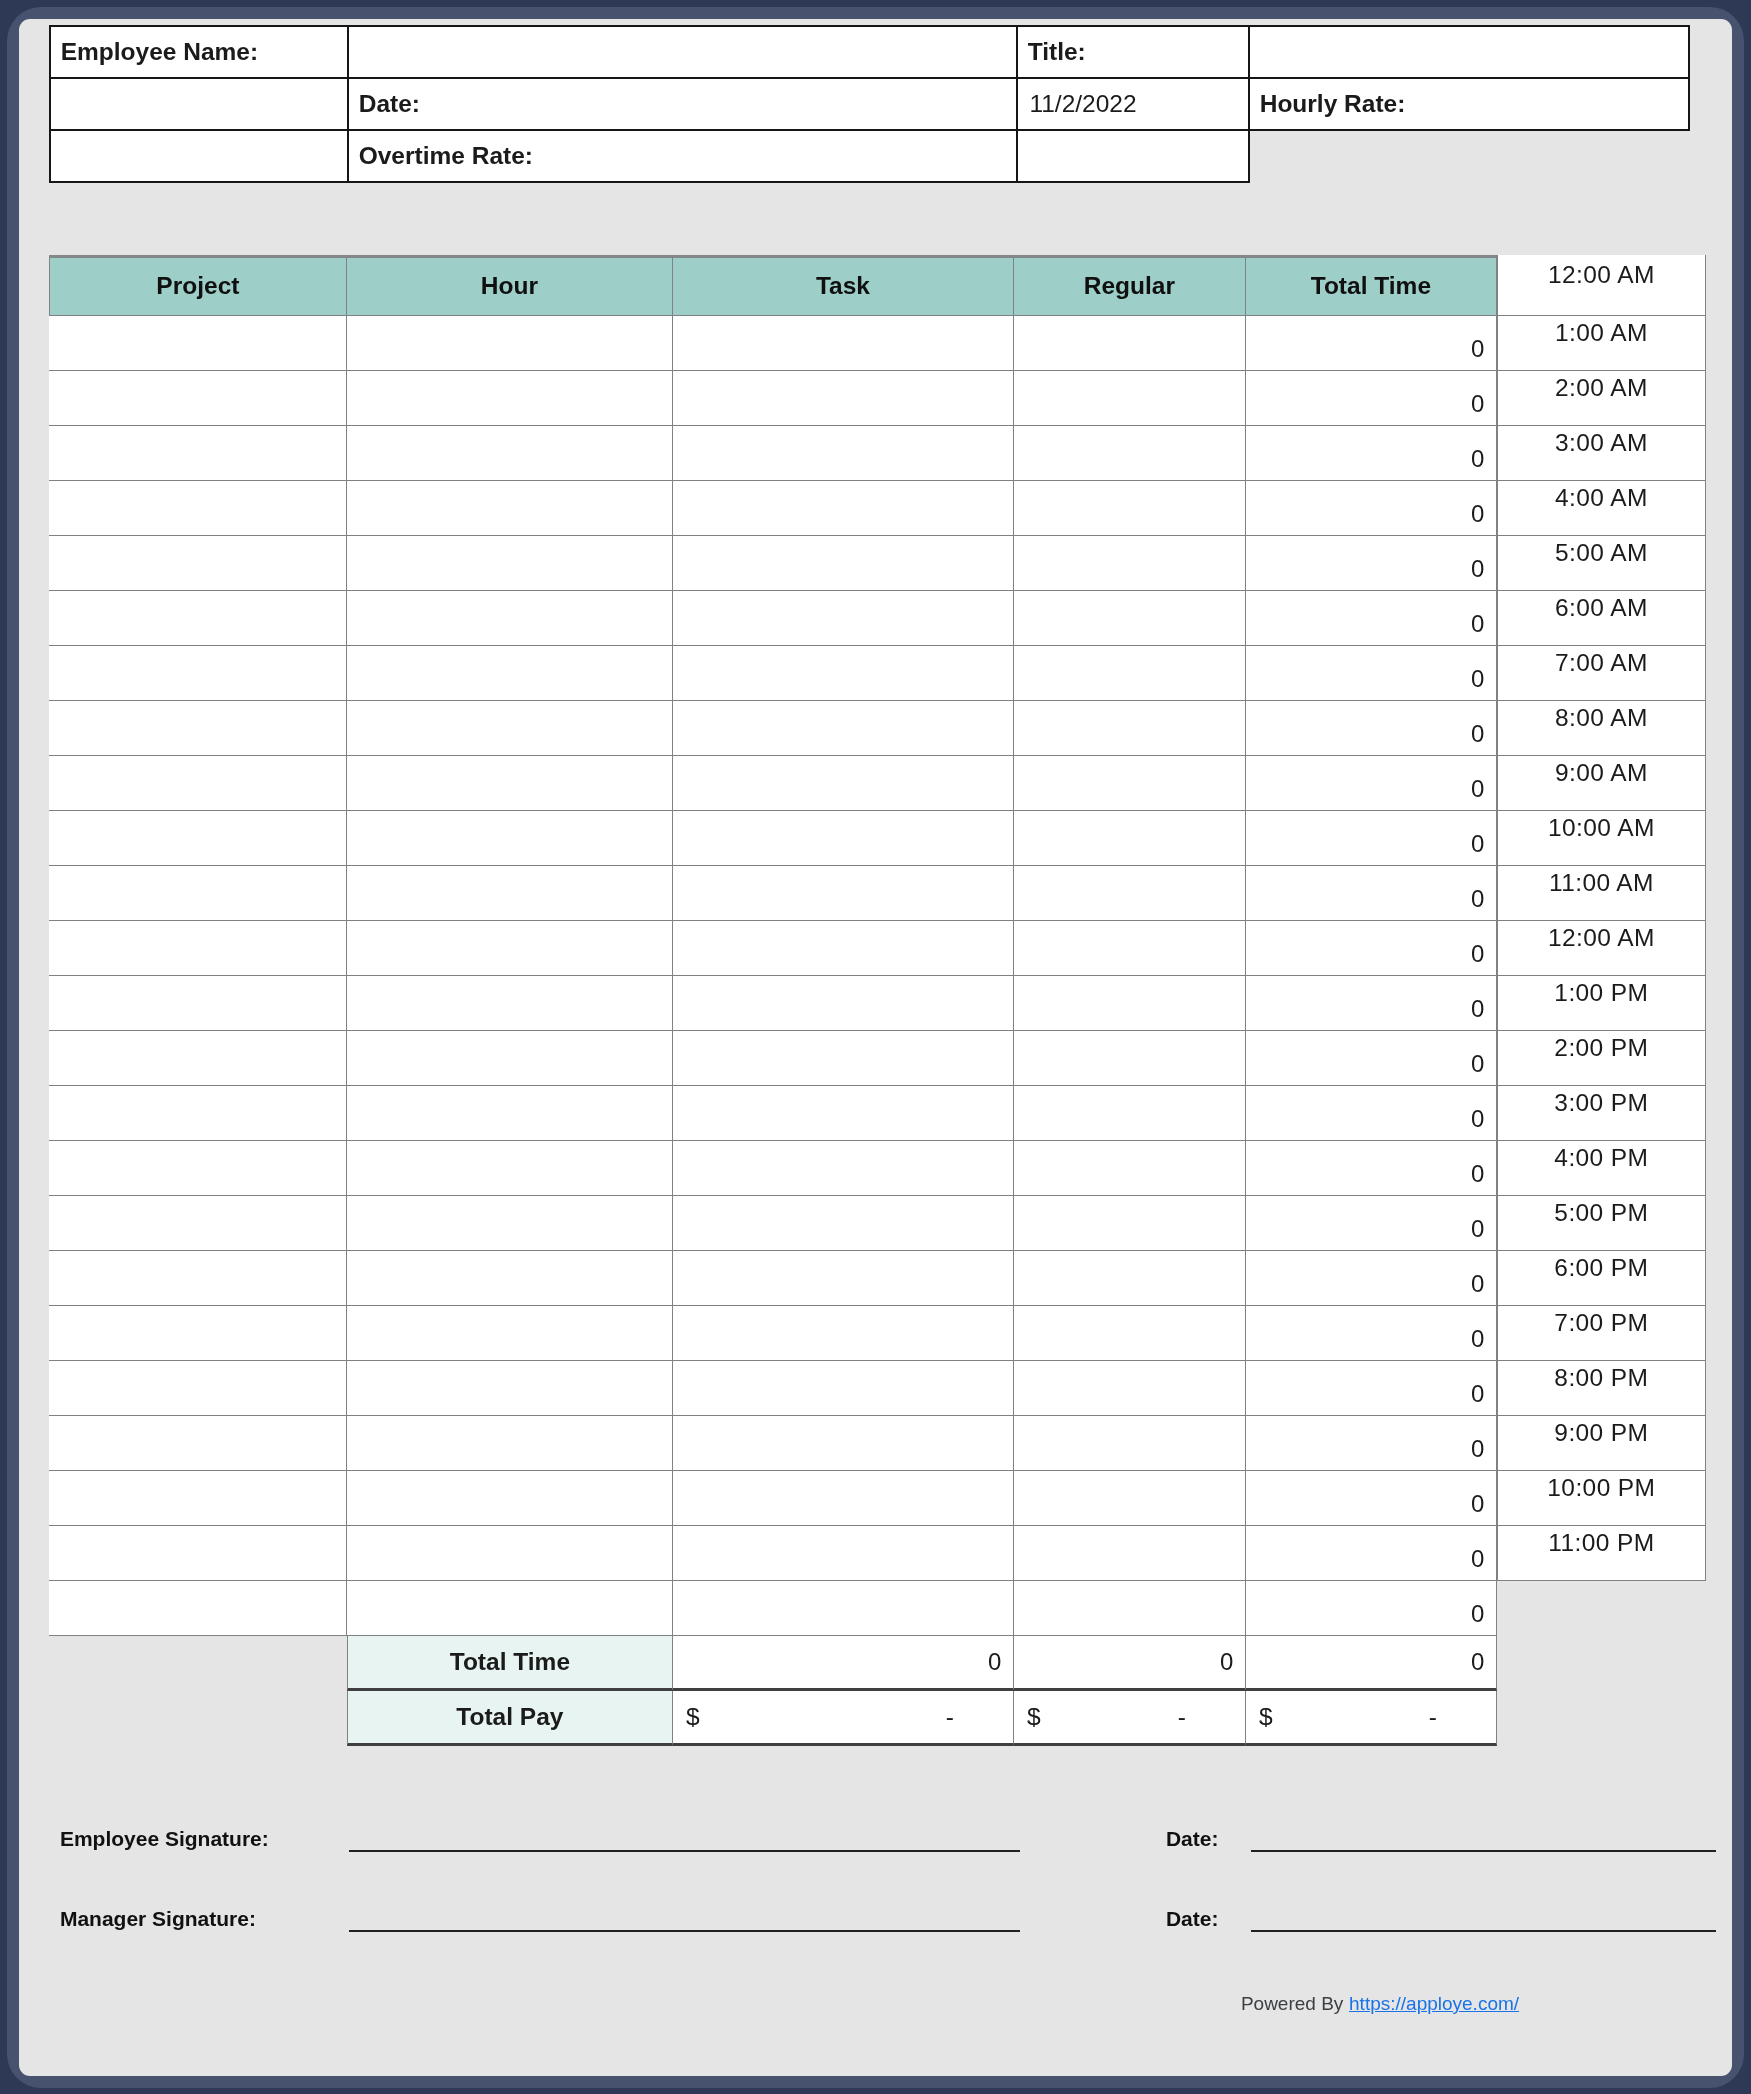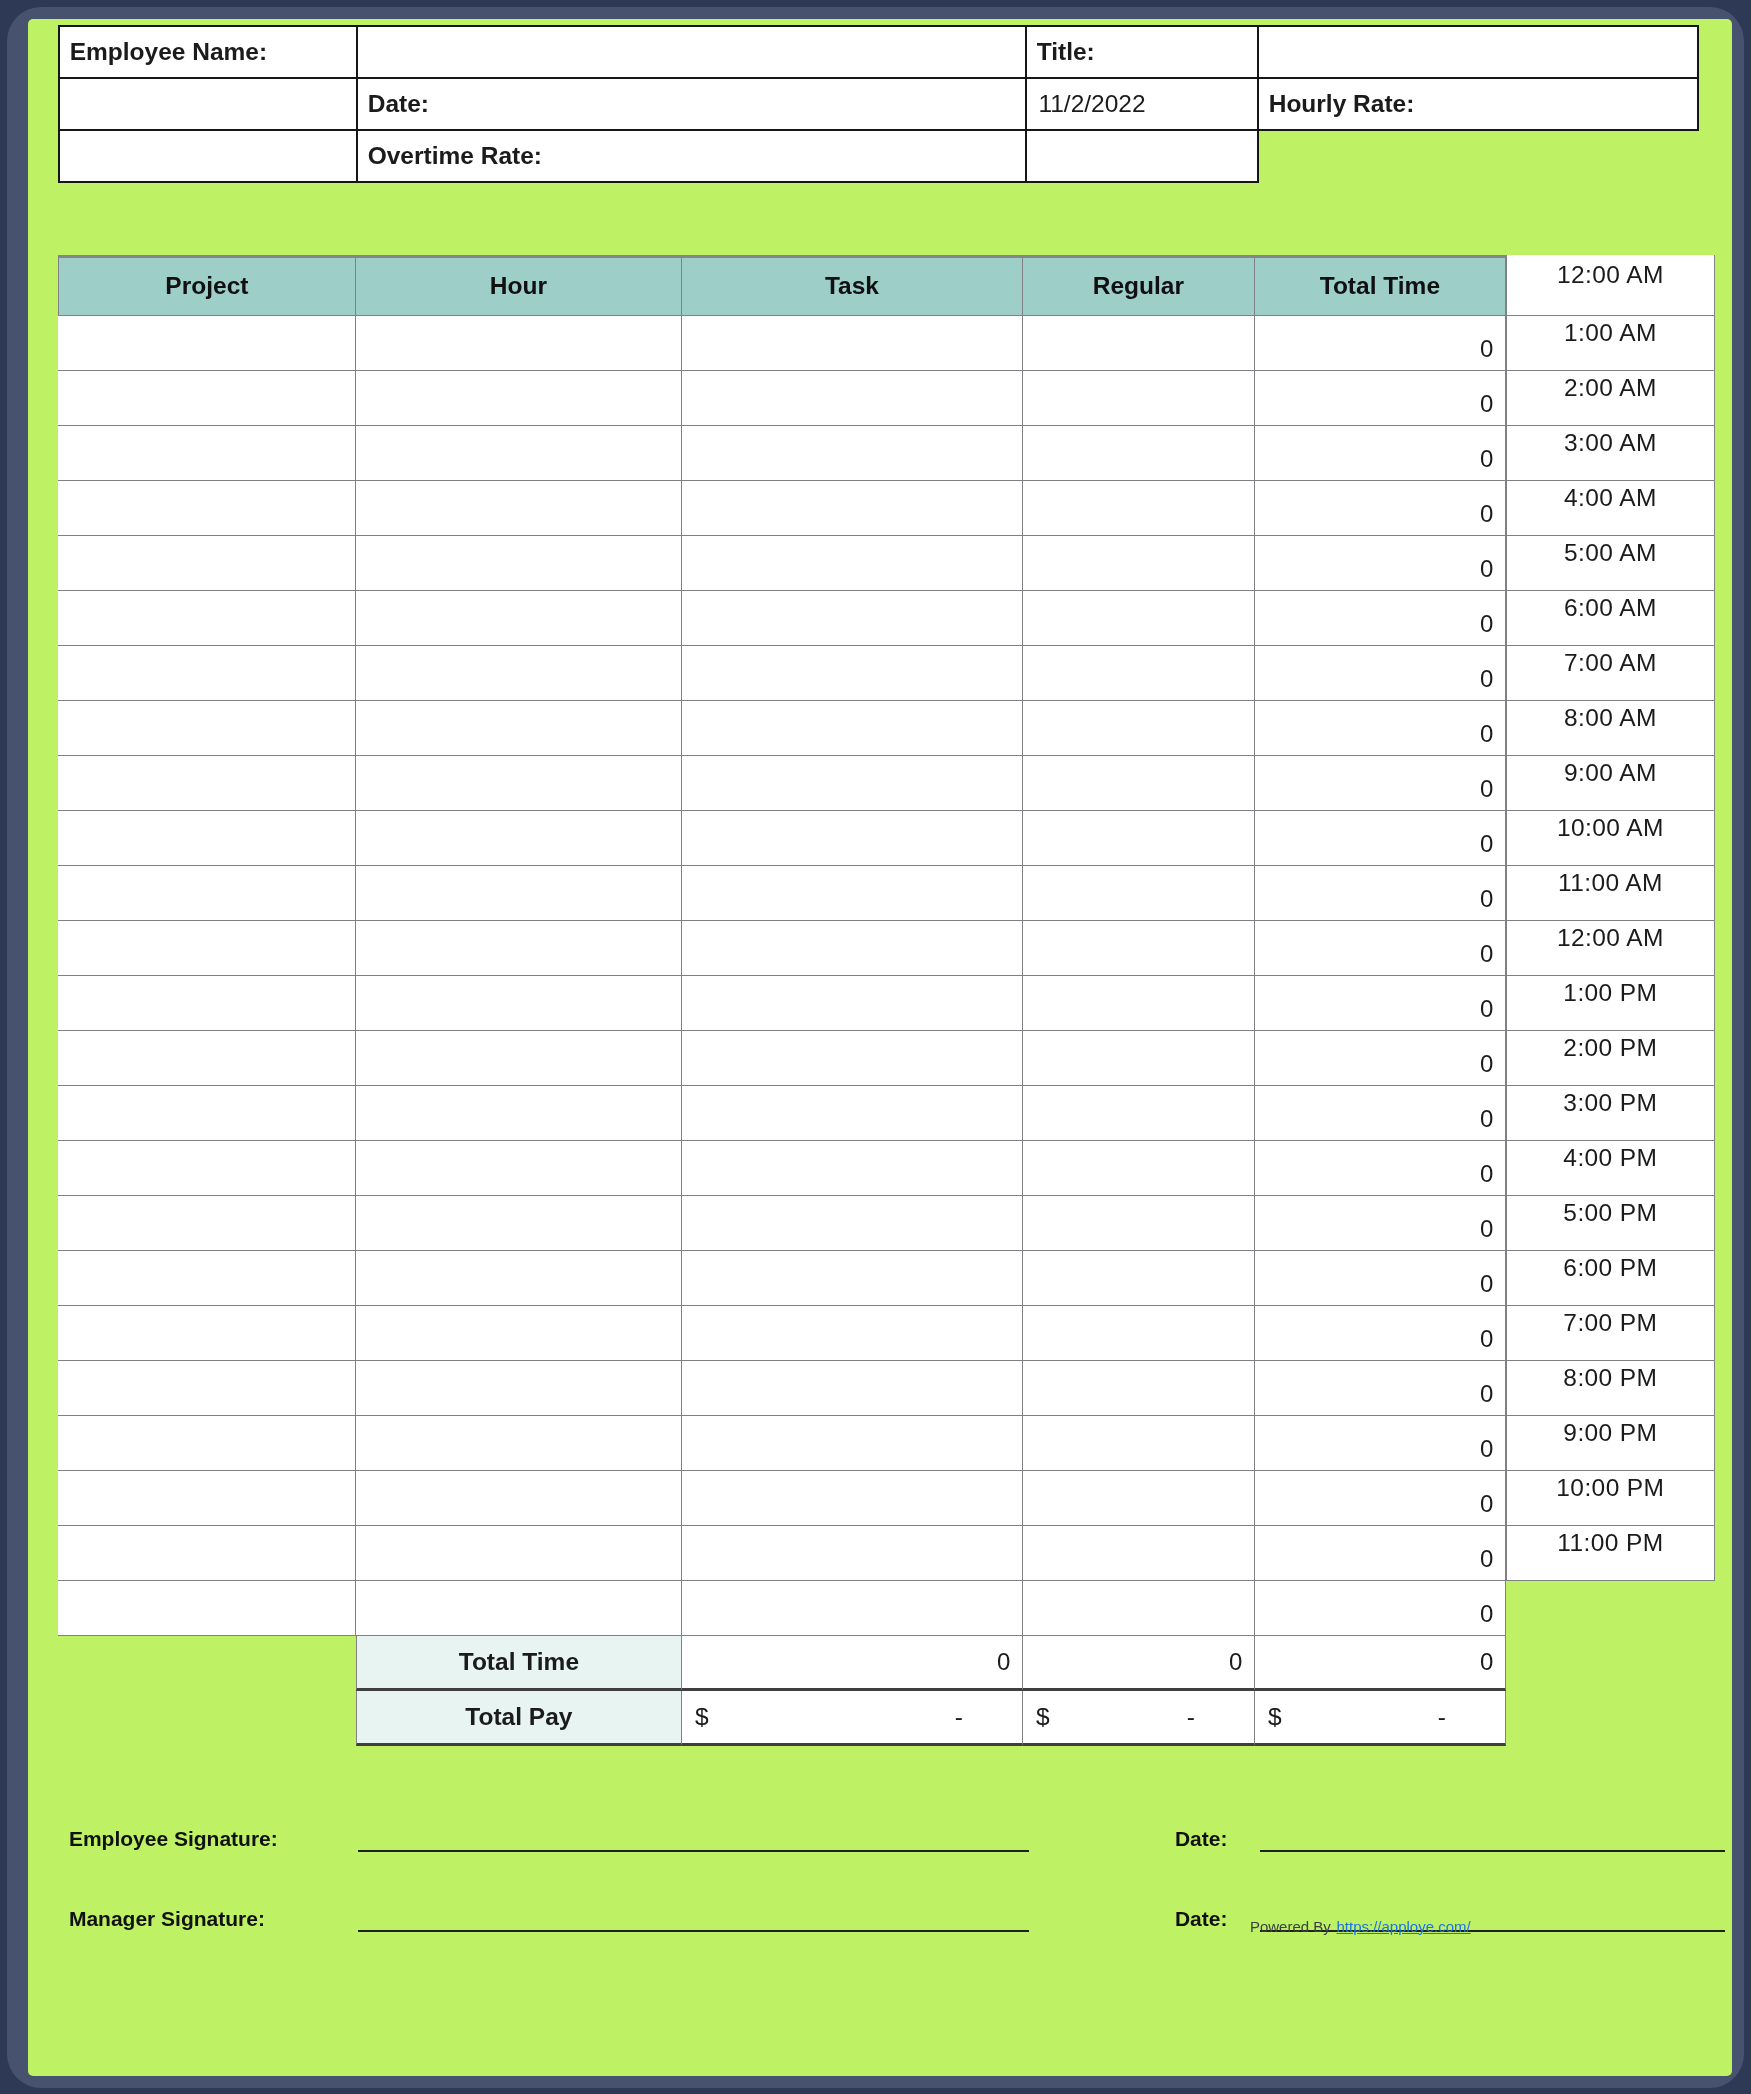--- a/index.html
+++ b/index.html
@@ -10,21 +10,21 @@
     color:var(--c-ink,#1b1b1b);
   }
   *{box-sizing:border-box;}
   .frame{
     position:absolute;inset:7.4px;
     background:var(--c-frame-navy,#46526e);
     border-radius:34px;
   }
   .page{
     position:absolute;inset:11.5px;
-    background:#bef264;border-radius:5px;margin-left:9px;
+    background:#e5e5e5;border-radius:11px;
   }
 
   
   .info{
     position:absolute;left:30px;top:6.5px;
     display:grid;
     grid-template-columns:298px 669px 232px 440px;
     grid-auto-rows:52px;
     border-top:2.5px solid var(--c-info-border,#161616);
     border-left:2.5px solid var(--c-info-border,#161616);
@@ -73,22 +73,22 @@
   
   .sig-label{position:absolute;font-weight:bold;font-size:21px;color:#111;}
   .sig-line{position:absolute;border-bottom:2.5px solid #202124;height:0;}
   .line-emp{left:330px;top:1831px;width:671px;}
   .line-date1{left:1232px;top:1831px;width:465px;}
   .line-mgr{left:330px;top:1911px;width:671px;}
   .line-date2{left:1232px;top:1911px;width:465px;}
 
   
   .footer{
-    position:absolute;left:1222px;top:1899px;
-    font-size:15px;color:#3c4043;white-space:nowrap;
+    position:absolute;left:1222px;top:1974px;
+    font-size:19px;color:#3c4043;white-space:nowrap;
   }
   .footer a{
     color:var(--c-link-blue,#1a73e8);
     text-decoration:underline;cursor:pointer;margin-left:5.7px;
   }
 </style>
 </head>
 <body>
 
 <div class="frame">

